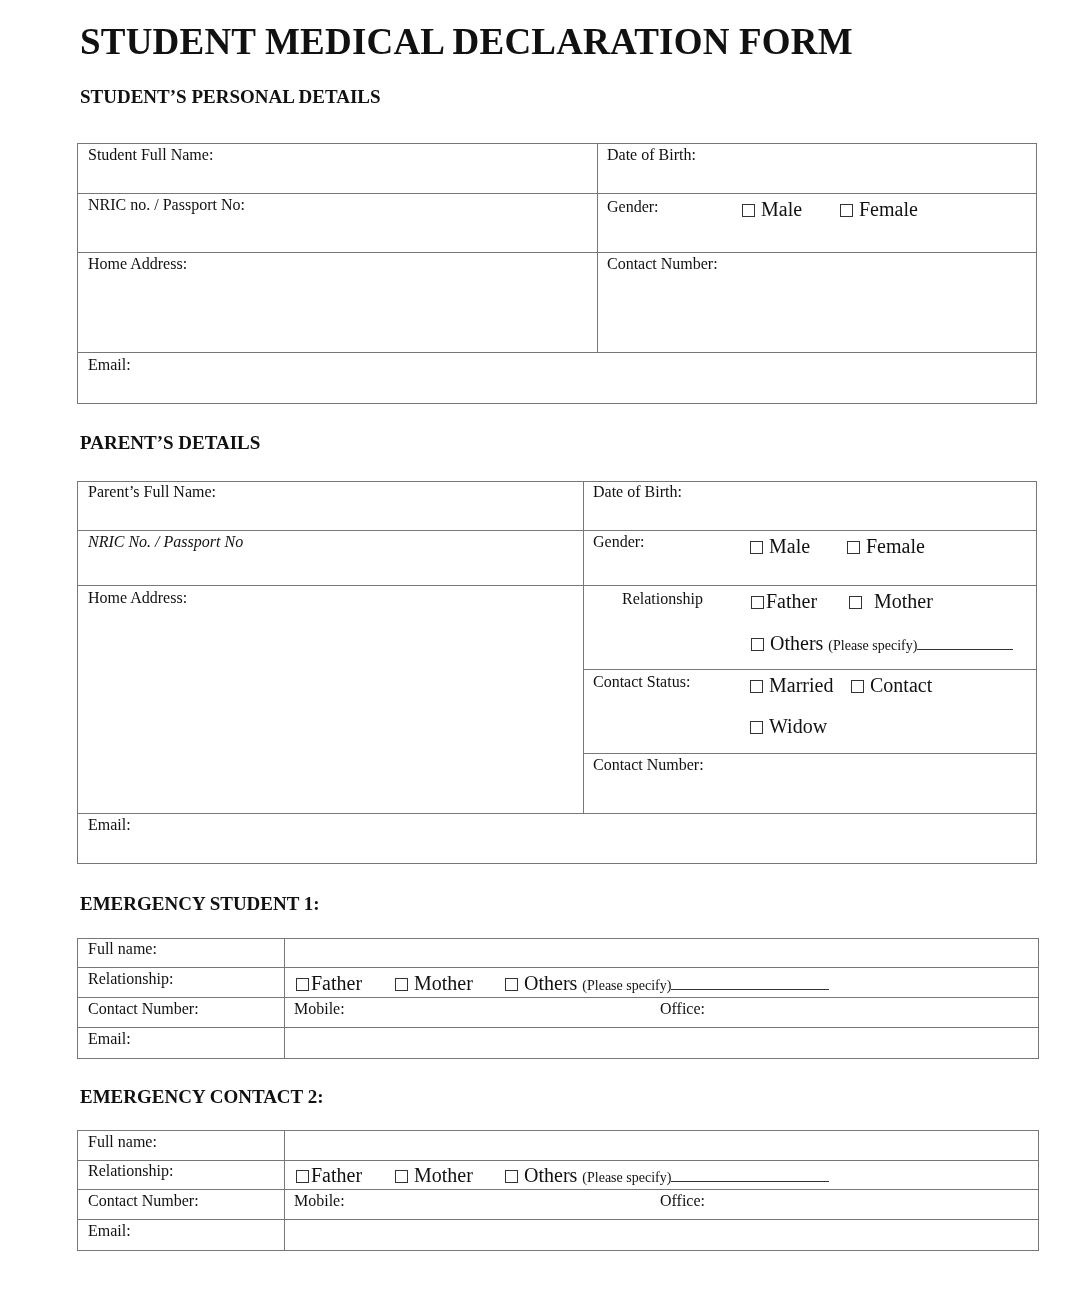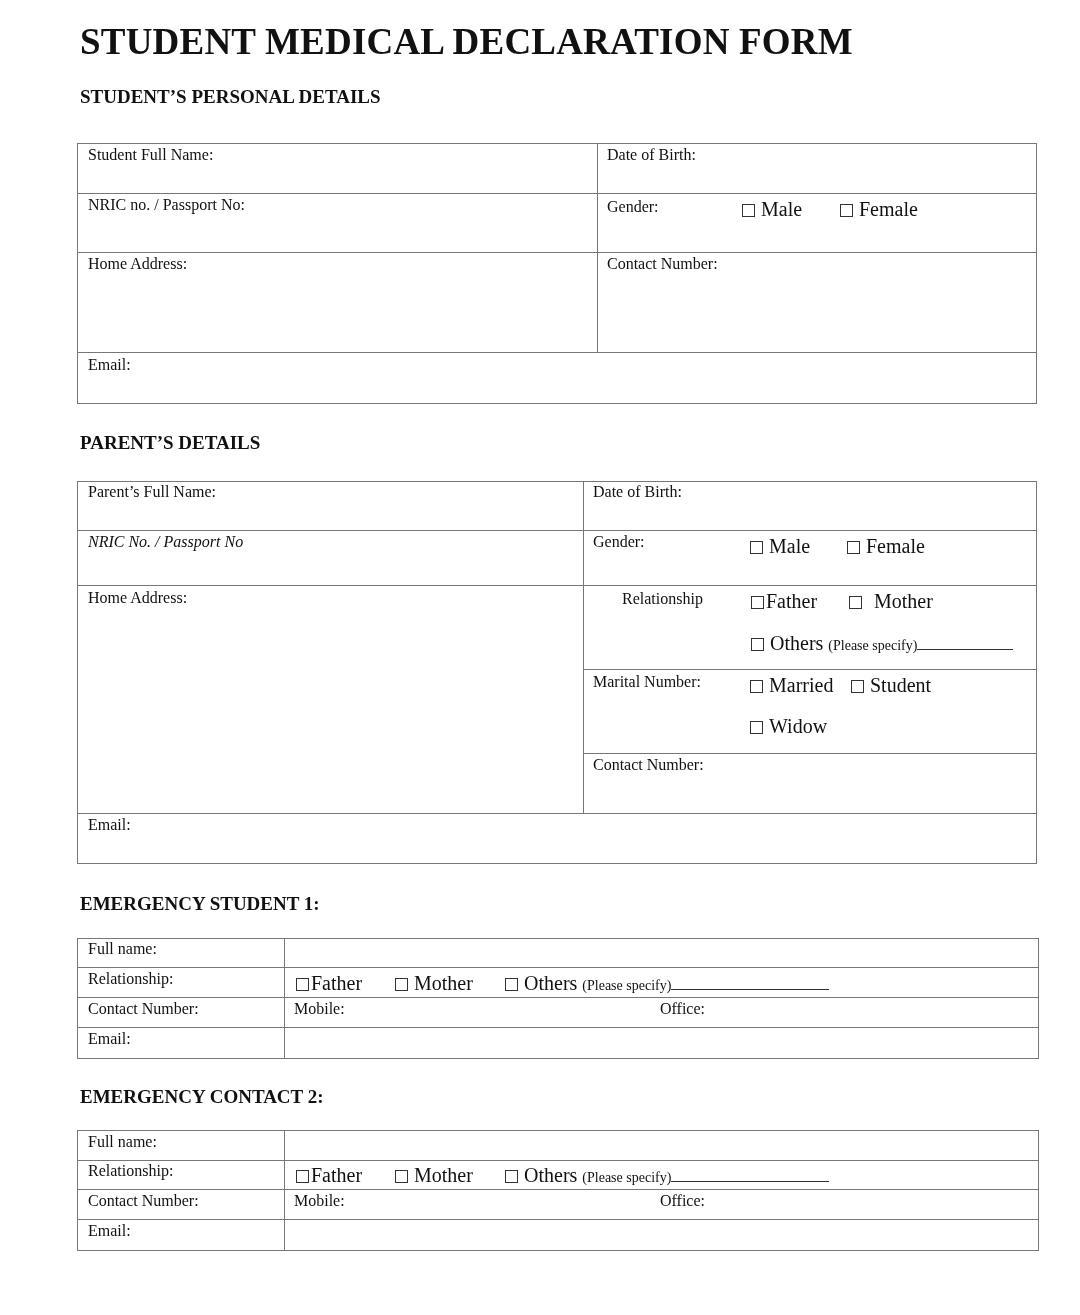--- a/index.html
+++ b/index.html
@@ -57,23 +57,23 @@
 <div class="lbl" style="left:593px; top:533px;">Gender:</div>
 <div class="opt" style="left:750px; top:535px;"><span class="cb"></span><span>Male</span></div>
 <div class="opt" style="left:847px; top:535px;"><span class="cb"></span><span>Female</span></div>
 <div class="lbl" style="left:88px; top:589px;">Home Address:</div>
 
 <div class="lbl" style="left:622px; top:590px;">Relationship</div>
 <div class="opt" style="left:751px; top:590px;"><span class="cb" style="margin-right:2px"></span><span>Father</span></div>
 <div class="opt" style="left:849px; top:590px;"><span class="cb" style="margin-right:12px"></span><span>Mother</span></div>
 <div class="opt" style="left:751px; top:632px;"><span class="cb"></span><span>Others</span> <span class="small">(Please specify)</span><span class="blank" style="width:96px;"></span></div>
 
-<div class="lbl" style="left:593px; top:673px;">Marital Number:</div>
+<div class="lbl" style="left:593px; top:673px;">Contact Status:</div>
 <div class="opt" style="left:750px; top:674px;"><span class="cb"></span><span>Married</span></div>
-<div class="opt" style="left:851px; top:674px;"><span class="cb"></span><span>Student</span></div>
+<div class="opt" style="left:851px; top:674px;"><span class="cb"></span><span>Contact</span></div>
 <div class="opt" style="left:750px; top:715px;"><span class="cb"></span><span>Widow</span></div>
 
 <div class="lbl" style="left:593px; top:756px;">Contact Number:</div>
 <div class="lbl" style="left:88px; top:816px;">Email:</div>
 
 <div class="abs h2" style="left:80px; top:893px;">EMERGENCY STUDENT 1:</div>
 <div class="box" style="left:77px; top:938px; width:962px; height:121px;"></div>
 <div class="vl" style="left:284px; top:938px; height:121px;"></div>
 <div class="hl" style="left:77px; top:967px; width:962px;"></div>
 <div class="hl" style="left:77px; top:997px; width:962px;"></div>

